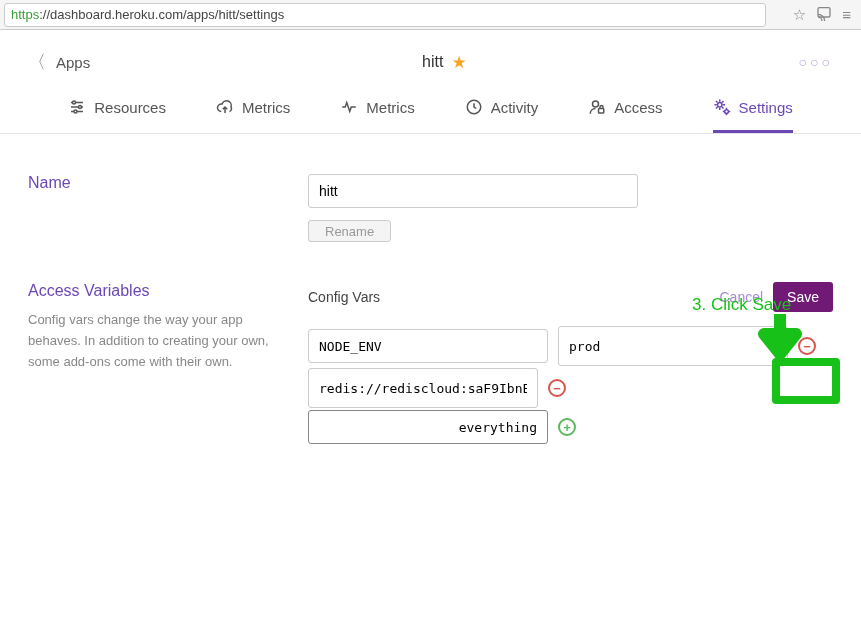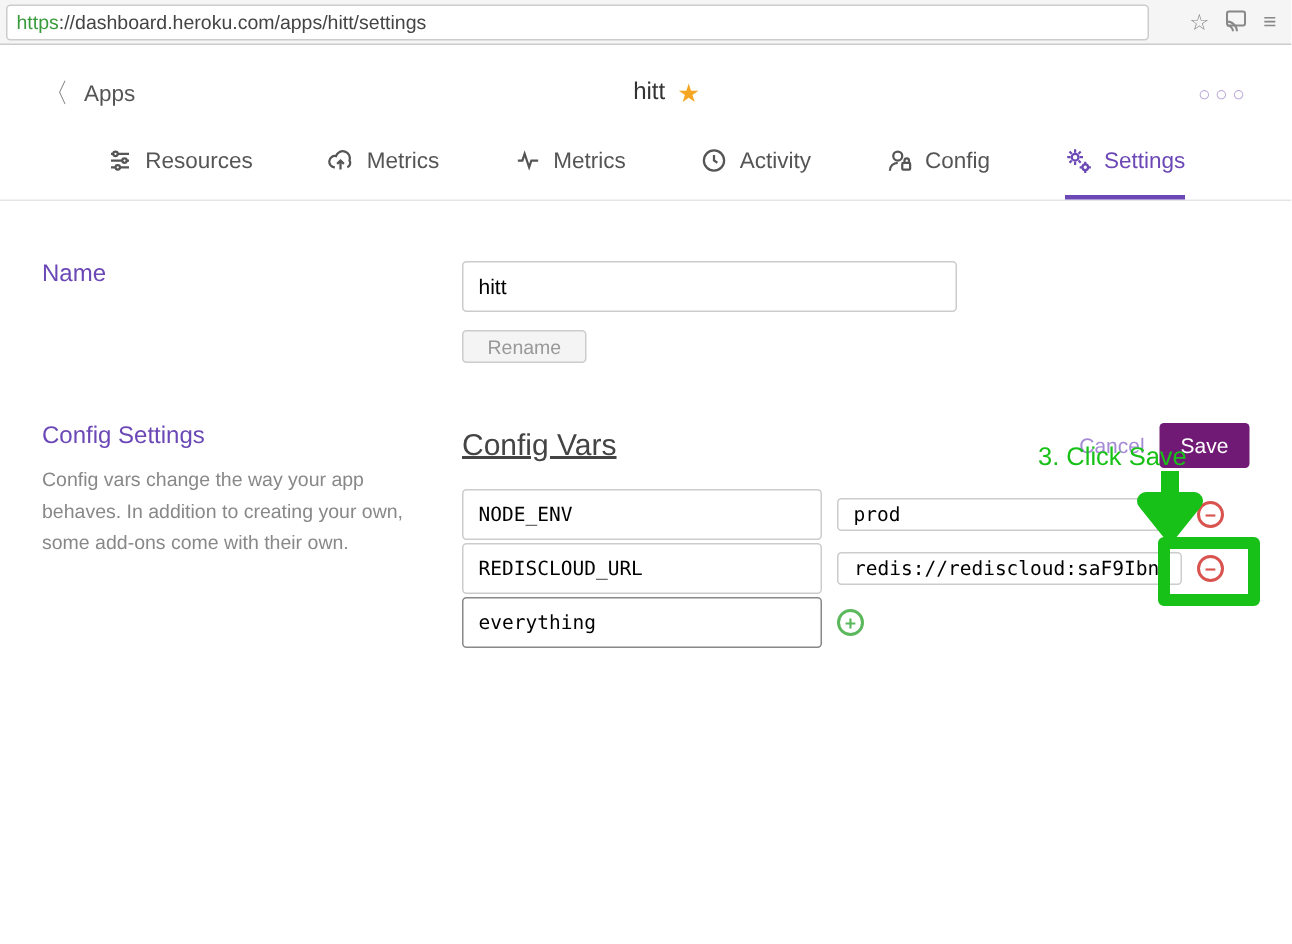--- a/index.html
+++ b/index.html
@@ -34,28 +34,28 @@
   .row { display: flex; margin-bottom: 40px; }
   .left-col { width: 280px; padding-right: 20px; }
   .left-col h3 { color: #6b48b6; font-weight: 400; font-size: 16px; margin-bottom: 10px; }
   .left-col p { color: #888; font-size: 13px; line-height: 1.6; }
   .right-col { flex: 1; }
 
   .text-input { width: 330px; height: 34px; border: 1px solid #ccc; border-radius: 3px; padding: 0 10px; font-size: 14px; background: #fff; }
   .btn { height: 22px; padding: 0 16px; border: 1px solid #ccc; border-radius: 3px; background: #f4f4f4; color: #999; font-size: 13px; margin-top: 12px; cursor: pointer; }
 
   .cv-header { display: flex; align-items: center; justify-content: space-between; margin-bottom: 14px; }
-  .cv-header .heading { font-size: 20px; color: #444; text-decoration: underline; }
+  .cv-header .heading { font-size: 14px; color: #444; }
   .cv-actions { display: flex; align-items: center; gap: 10px; }
   .cancel-link { color: #a58bd3; font-size: 14px; cursor: pointer; }
   .save-btn { background: #701a75; color: #fff; border: none; border-radius: 3px; height: 30px; padding: 0 14px; font-size: 14px; cursor: pointer; }
 
   .cv-row { display: flex; align-items: center; gap: 10px; margin-bottom: 2px; }
   .cv-key { flex: 0 0 240px; height: 34px; border: 1px solid #ccc; border-radius: 3px; padding: 0 10px; font-family: "Menlo","Consolas",monospace; font-size: 13px; background: #fff; }
-  .cv-val { flex: 0 0 230px; height: 22px; border: 1px solid #ccc; border-radius: 3px; padding: 0 10px; font-family: "Menlo","Consolas",monospace; font-size: 13px; background: #fff; }
+  .cv-val { flex: 0 0 230px; height: 40px; border: 1px solid #ccc; border-radius: 3px; padding: 0 10px; font-family: "Menlo","Consolas",monospace; font-size: 13px; background: #fff; }
   .row-icon { width: 18px; height: 18px; border: 2px solid; border-radius: 50%; display: flex; align-items: center; justify-content: center; font-size: 13px; line-height: 1; cursor: pointer; font-weight: bold; }
   .row-icon.minus { color: #d9534f; border-color: #d9534f; }
   .row-icon.plus { color: #5cb85c; border-color: #5cb85c; }
 
   
   .anno { position: absolute; color: #17c117; font-size: 17px; pointer-events: none; }
   .anno-box-save { position: absolute; border: 8px solid #17c117; border-radius: 4px; }
   .anno-box-row  { position: absolute; border: 10px solid #17c117; border-radius: 4px; }
   .arrow { position: absolute; pointer-events: none; }
   .page-wrap { position: relative; }
@@ -134,21 +134,21 @@
     </div>
     <div class="tab">
       <span class="ticon">
         <svg viewBox="0 0 24 24" fill="none" stroke="#555" stroke-width="2">
             <circle cx="10" cy="8" r="4"></circle>
             <path d="M3 21c0-4 3-7 7-7"></path>
             <rect x="14" y="14" width="7" height="6" rx="1"></rect>
             <path d="M16 14v-2a2 2 0 0 1 4 0v2"></path>
           </svg>
       </span>
-      <span>Config</span>
+      <span>Access</span>
     </div>
     <div class="tab active">
       <span class="ticon">
         <svg viewBox="0 0 24 24" fill="none" stroke="#6b48b6" stroke-width="2">
             <circle cx="9" cy="9" r="3"></circle>
             <path d="M9 2v3M9 13v3M2 9h3M13 9h3M4 4l2 2M12 12l2 2M4 14l2-2M12 6l2-2"></path>
             <circle cx="18" cy="18" r="2.5"></circle>
             <path d="M18 13v2M18 21v2M13 18h2M21 18h2"></path>
           </svg>
       </span>
@@ -164,44 +164,43 @@
       </div>
       <div class="right-col">
         <input class="text-input" value="hitt" style="">
         <br>
         <button class="btn">Rename</button>
       </div>
     </div>
 
     <div class="row" style="margin-bottom:10px;">
       <div class="left-col">
-        <h3>Config Settings</h3>
+        <h3>Access Variables</h3>
         <p>Config vars change the way your app behaves. In addition to creating your own, some add-ons come with their own.</p>
       </div>
       <div class="right-col">
         <div class="cv-header">
           <span class="heading">Config Vars</span>
           <div class="cv-actions">
             <span class="cancel-link">Cancel</span>
             <button class="save-btn">Save</button>
           </div>
         </div>
 
         <div class="cv-row">
           <input class="cv-key" value="NODE_ENV" style="">
           <input class="cv-val" value="prod" style="">
           <span class="row-icon minus">−</span>
         </div>
         <div class="cv-row">
-          <input class="cv-key" value="REDISCLOUD_URL" style="">
           <input class="cv-val" value="redis://rediscloud:saF9IbnE" style="">
           <span class="row-icon minus">−</span>
         </div>
         <div class="cv-row">
-          <input class="cv-key" style="border-color: rgb(136, 136, 136);" value="everything">
+          <input class="cv-key" style="border-color: rgb(136, 136, 136); text-align: right;" value="everything">
           <span class="row-icon plus">+</span>
         </div>
       </div>
     </div>
 
   </div>
 
   <div class="anno" style="left:692px; top:295px;">3. Click Save</div>
   <div class="anno-box-save" style="left:772px; top:358px; width:68px; height:46px;"></div>
   <svg class="arrow" style="left:750px; top:314px;" width="60" height="50">

